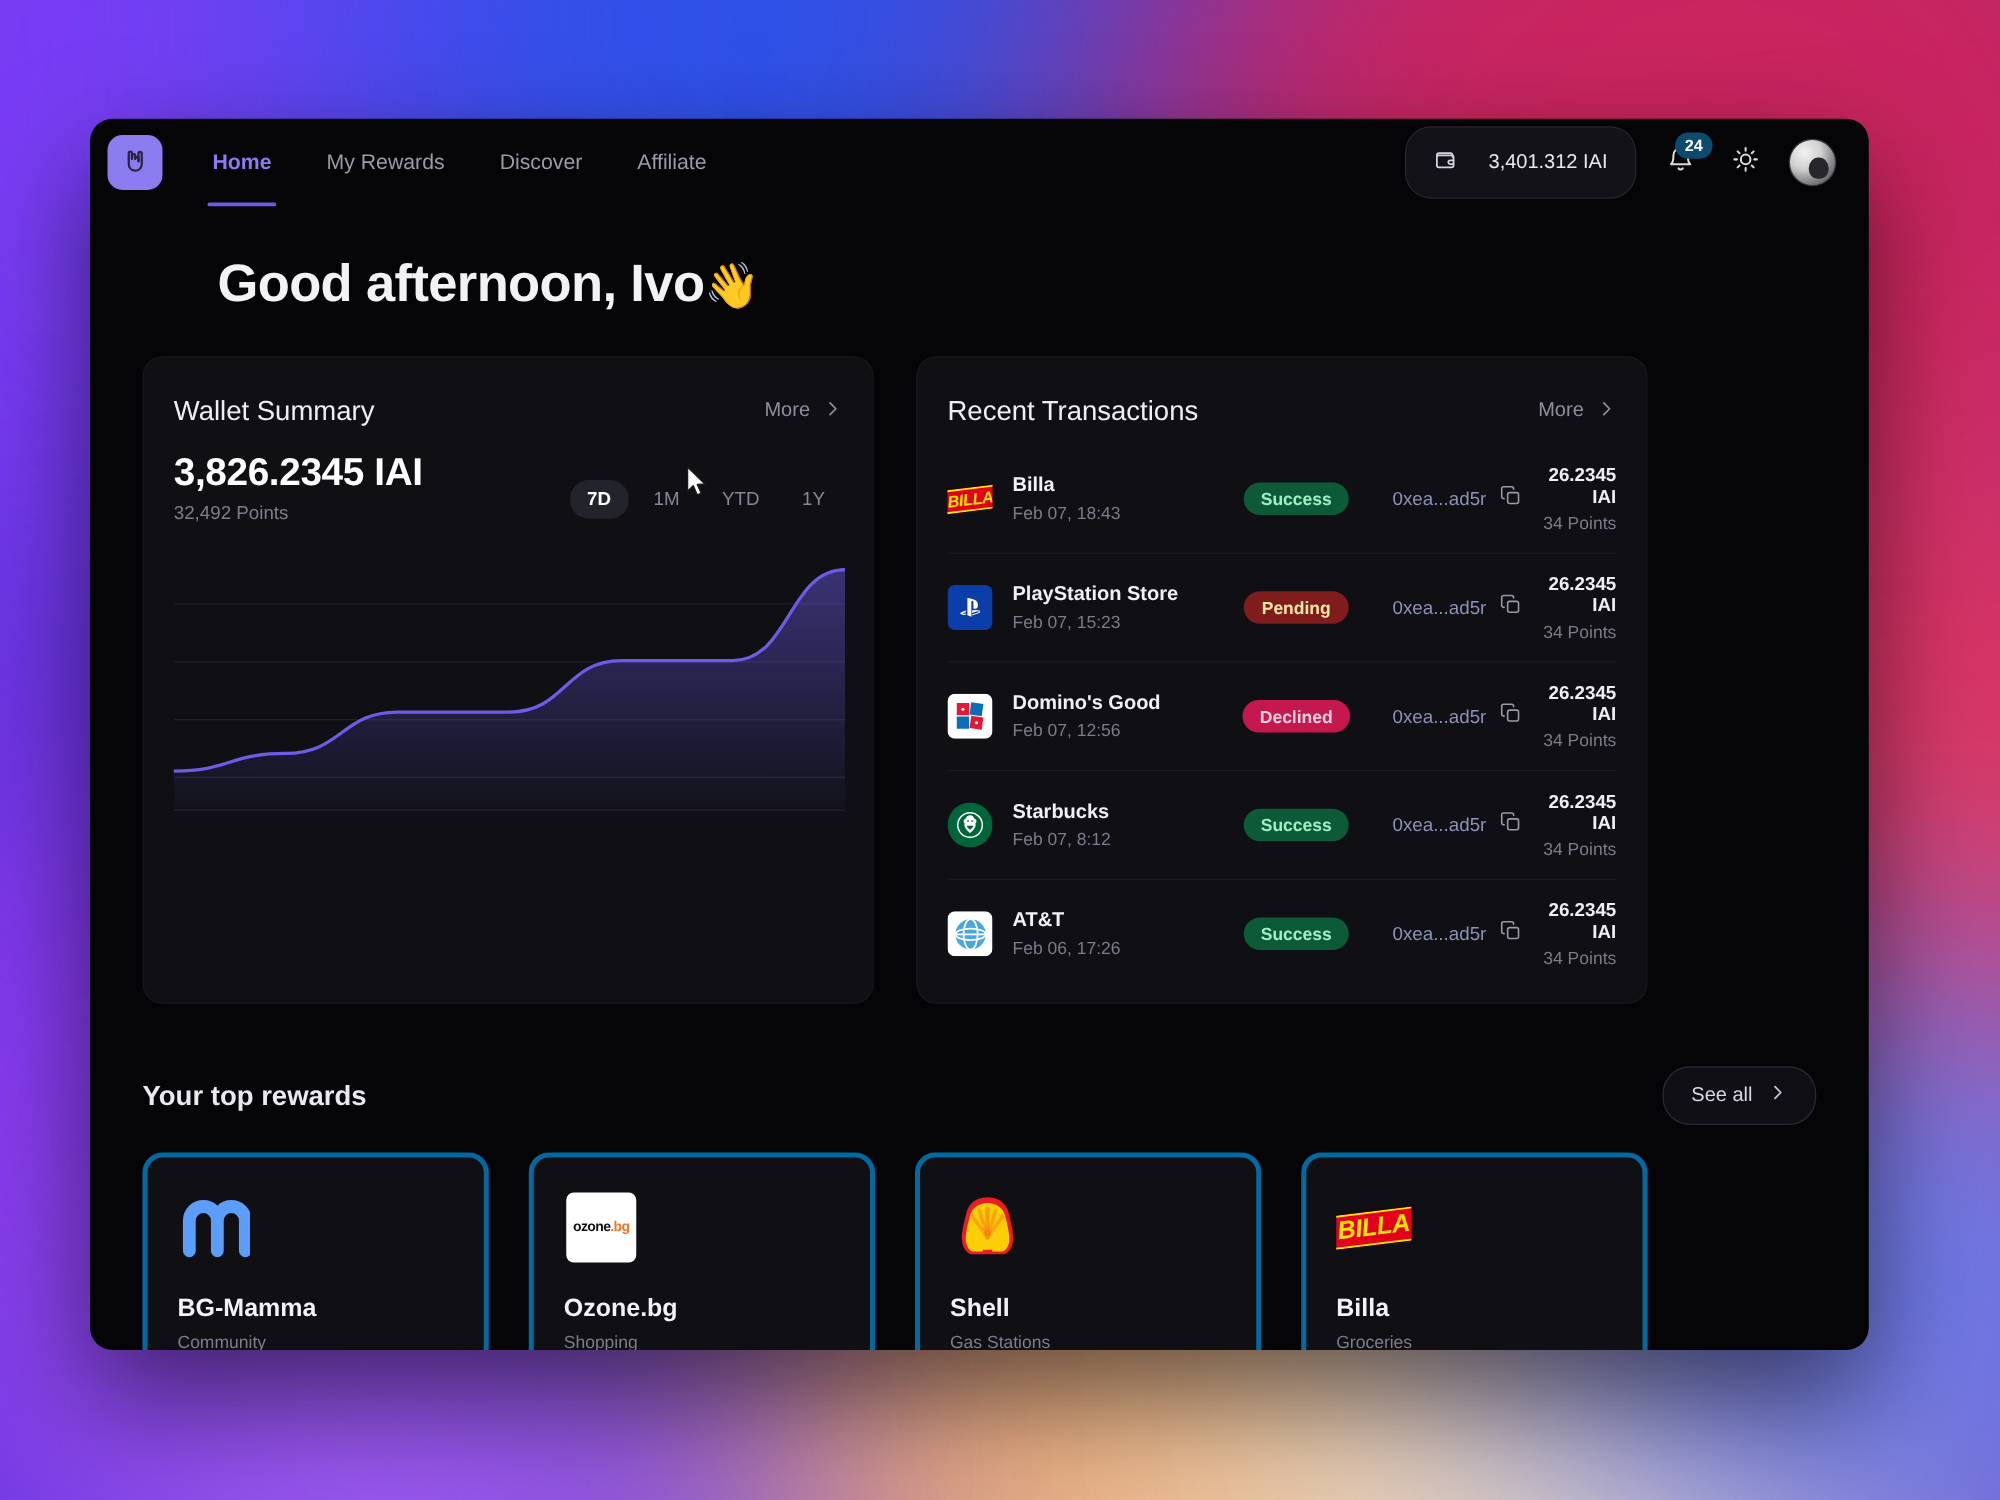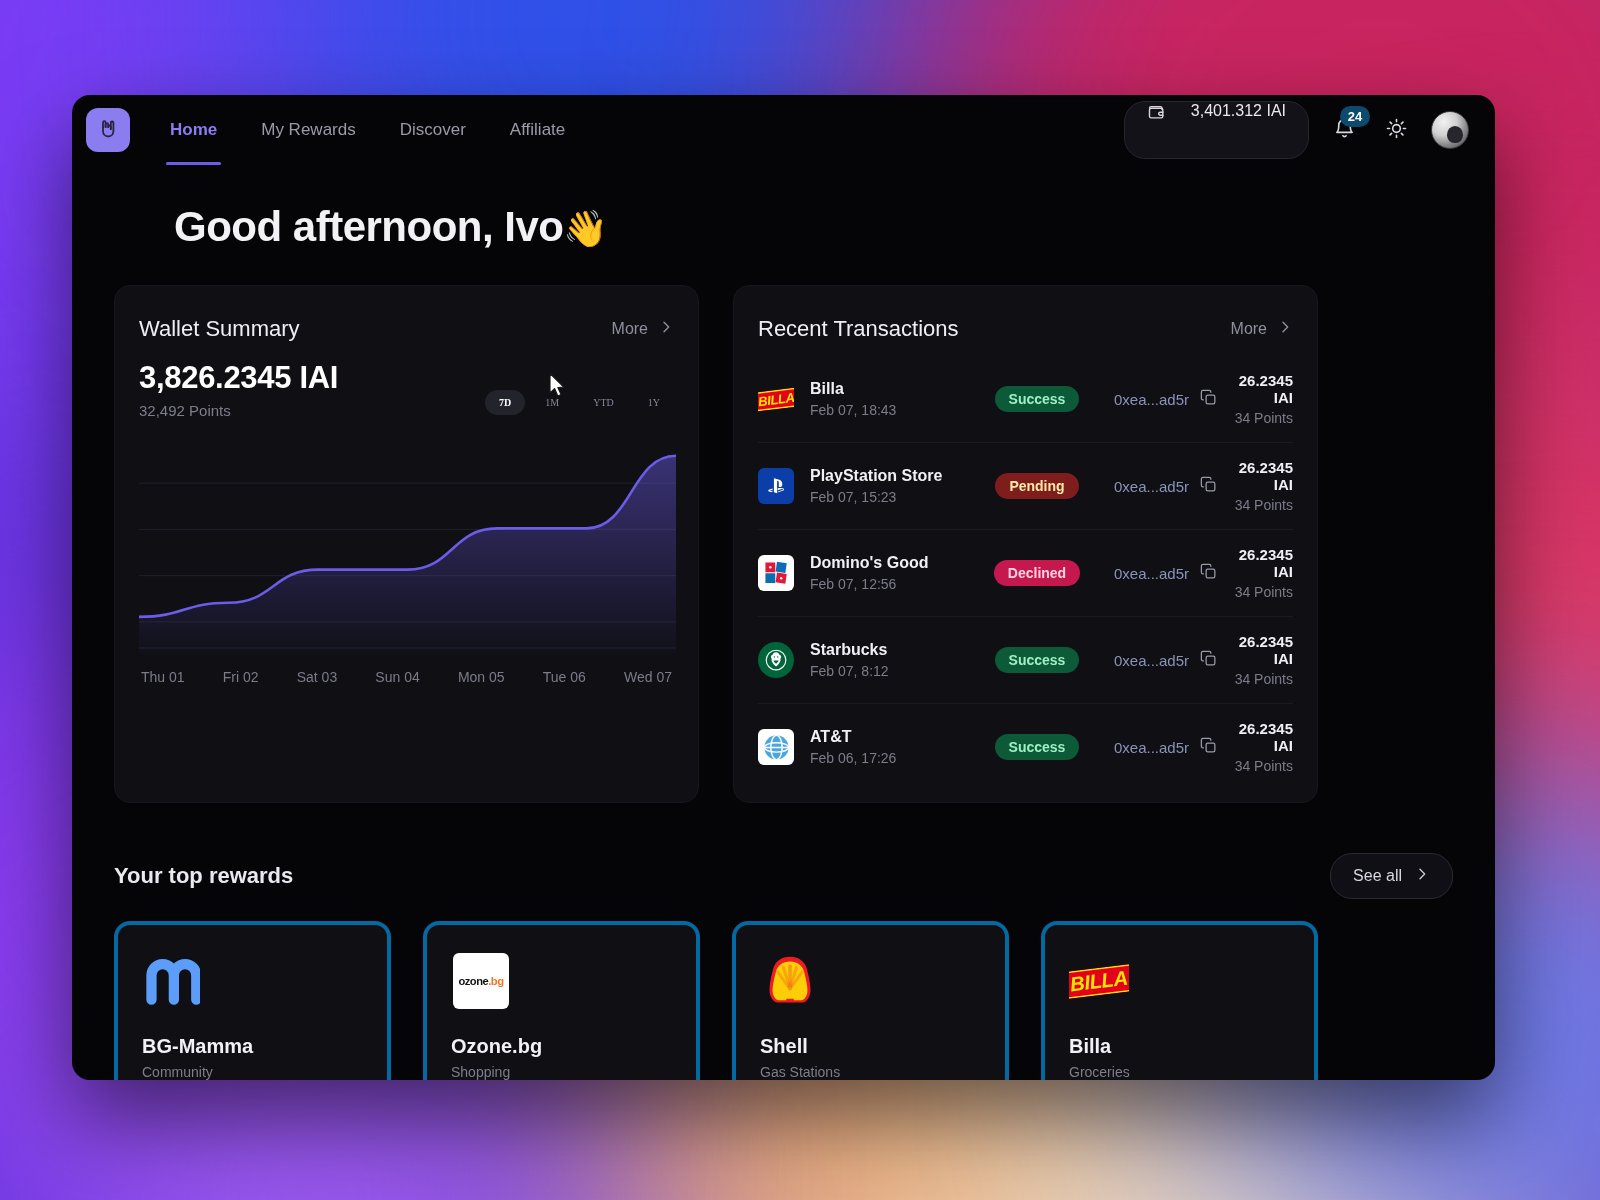--- a/index.html
+++ b/index.html
@@ -41,21 +41,21 @@
     position:relative; height:70px; display:flex; align-items:center;
     padding:0 22px; font-size:17px; color:#9a9aa8; cursor:pointer; white-space:nowrap;
   }
   .nav-item.active { color:#8b7cf0; font-weight:bold; }
   .nav-item.active:after {
     content:""; position:absolute; left:18px; right:18px; bottom:0; height:3px;
     background:#6c5ce7; border-radius:2px;
   }
   .topbar-right { margin-left:auto; display:flex; align-items:center; gap:18px; }
   .wallet-pill {
-    display:flex; gap:24px; height:58px; padding:0 22px;
+    display:flex; align-items:center; gap:24px; height:58px; padding:0 22px;
     border-radius:21px; background:#121218; border:1px solid #26262f;
     color:#e8e8ef; font-size:16px; cursor:pointer;
   }
   .icon-btn { position:relative; width:34px; height:34px; display:flex; align-items:center; justify-content:center; cursor:pointer; }
   .badge {
     position:absolute; top:-7px; right:-9px; min-width:30px; height:21px; padding:0 6px;
     border-radius:11px; background:#0c4a6e; color:#fff; font-size:13px; font-weight:bold;
     display:flex; align-items:center; justify-content:center;
   }
   .avatar {
@@ -79,21 +79,21 @@
   
   .wallet-card { width:585px; padding:30px 24px 28px; }
   .card-head { display:flex; align-items:center; justify-content:space-between; }
   .card-title { font-size:22px; color:#eeeef4; }
   .more-link { display:flex; align-items:center; gap:10px; color:#8f8f9e; font-size:16px; cursor:pointer; }
   .balance { font-size:31px; font-weight:bold; color:#fff; margin-top:18px; letter-spacing:-.3px; }
   .points-sub { font-size:15px; color:#7e7e8c; margin-top:6px; }
   .balance-row { display:flex; align-items:flex-end; justify-content:space-between; }
   .range-tabs { display:flex; align-items:center; gap:6px; margin-bottom:4px; }
   .range-tab {
-    padding:7px 14px; border-radius:15px; font-size:10px; color:#87879a; cursor:pointer;font-family:Liberation Serif, serif;
+    padding:7px 14px; border-radius:15px; font-size:15px; color:#87879a; cursor:pointer;
   }
   .range-tab.active { background:#23232c; color:#fff; font-weight:bold; }
   .chart-wrap { margin-top:20px; position:relative; }
   .xaxis { display:flex; justify-content:space-between; margin-top:11px; padding:0 2px; }
   .xaxis span { font-size:14px; color:#7b7b8a; }
 
   
   .tx-card { width:585px; padding:30px 24px 12px; }
   .tx-list { margin-top:14px; }
   .tx-row { display:flex; align-items:center; padding:16px 0; border-top:1px solid #1b1b23; }
@@ -264,29 +264,20 @@
             <g id="gridlines" stroke="#20202b" stroke-width="1">
                 <line x1="0" x2="537" y1="44.18" y2="44.18"></line>
                 <line x1="0" x2="537" y1="90.41" y2="90.41"></line>
                 <line x1="0" x2="537" y1="136.64000000000001" y2="136.64000000000001"></line>
                 <line x1="0" x2="537" y1="182.87" y2="182.87"></line>
                 <line x1="0" x2="537" y1="209" y2="209"></line>
               </g>
             <path id="area-path" fill="url(#areaFill)" d="M 0 177.845 C 44.75 177.845, 44.75 163.775, 89.5 163.775 C 134.25 163.775, 134.25 130.61, 179 130.61 C 223.75 130.61, 223.75 130.61, 268.5 130.61 C 313.25 130.61, 313.25 89.405, 358 89.405 C 402.75 89.405, 402.75 89.405, 447.5 89.405 C 492.25 89.405, 492.25 16.743499999999997, 537 16.743499999999997 L 537 215 L 0 215 Z"></path>
             <path id="line-path" fill="none" stroke="#6c5ce7" stroke-width="2.6" stroke-linejoin="round" stroke-linecap="round" d="M 0 177.845 C 44.75 177.845, 44.75 163.775, 89.5 163.775 C 134.25 163.775, 134.25 130.61, 179 130.61 C 223.75 130.61, 223.75 130.61, 268.5 130.61 C 313.25 130.61, 313.25 89.405, 358 89.405 C 402.75 89.405, 402.75 89.405, 447.5 89.405 C 492.25 89.405, 492.25 16.743499999999997, 537 16.743499999999997"></path>
           </svg>
-          <div class="xaxis" id="xaxis">
-              <span>Thu 01</span>
-              <span>Fri 02</span>
-              <span>Sat 03</span>
-              <span>Sun 04</span>
-              <span>Mon 05</span>
-              <span>Tue 06</span>
-              <span>Wed 07</span>
-            </div>
         </div>
       </div>
 
       <div class="card tx-card">
         <div class="card-head">
           <div class="card-title">Recent Transactions</div>
           <div class="more-link">
             <span>More</span>
             <span>
               <svg width="16" height="16" viewBox="0 0 24 24" fill="none" stroke="#8f8f9e" stroke-width="2.1" stroke-linecap="round" stroke-linejoin="round">

